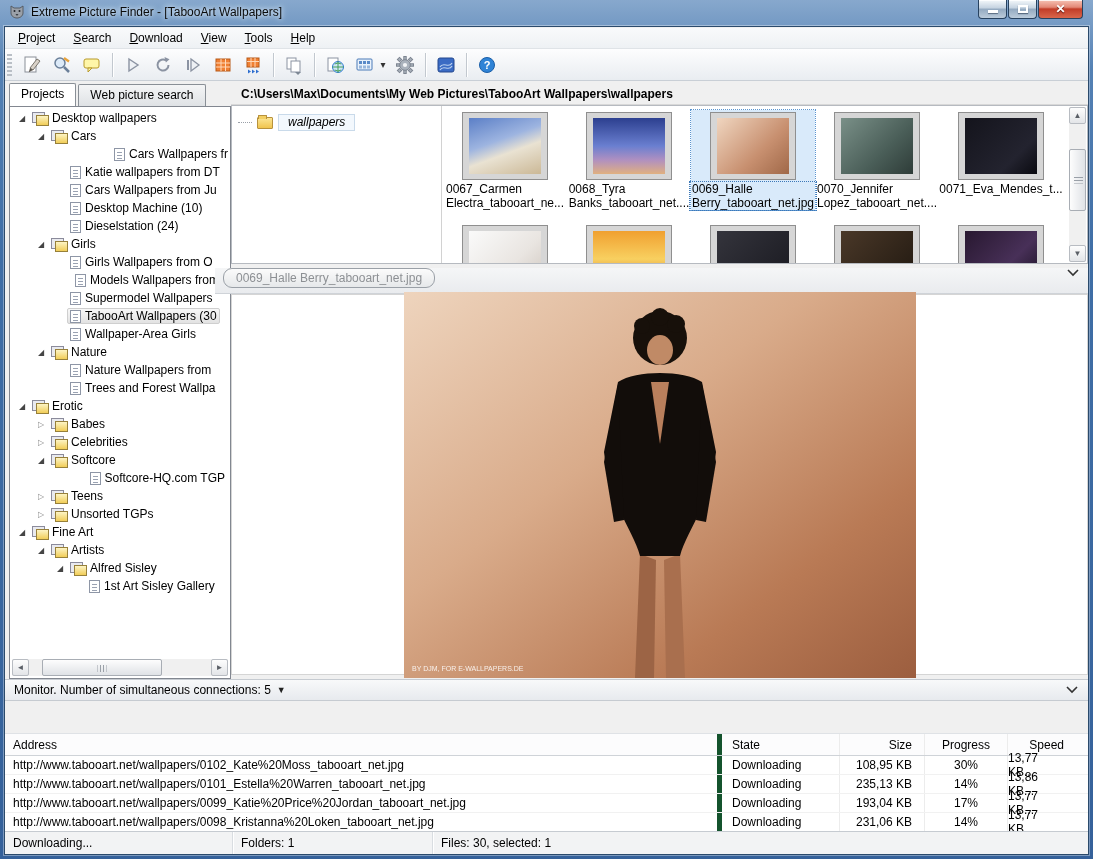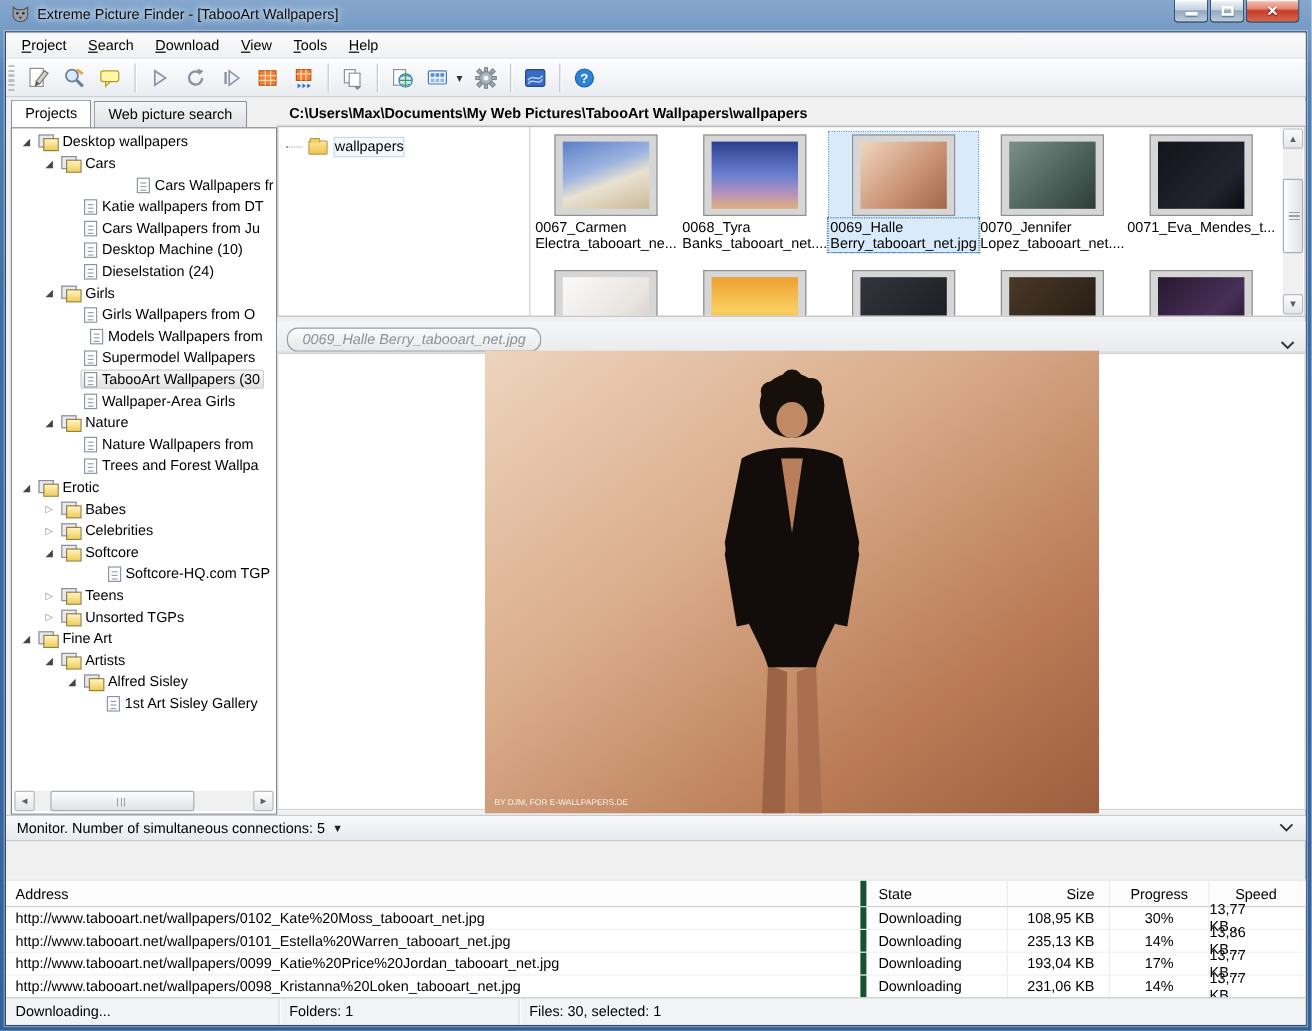--- a/index.html
+++ b/index.html
@@ -79,41 +79,41 @@
     background:#f0f0f0; display:flex; align-items:center; padding-left:10px;
     font-weight:bold; border-bottom:1px solid #d8d8d8; }
   .browser { position:absolute; left:226px; right:0; top:78px; height:159px;
     background:#fff; border:1px solid #b6bac0; }
   .folders { position:absolute; left:0; top:0; bottom:0; width:210px; border-right:1px solid #d2d2d2; }
   .folder-item { display:flex; align-items:center; gap:5px; margin:8px 0 0 6px; }
   .dotline { width:14px; border-top:1px dotted #9aa0a8; }
   .ico-folder { width:16px; height:12px; background:linear-gradient(#fbe594,#f0c44e); border:1px solid #b8923c; position:relative; border-radius:1px; }
   .ico-folder::before { content:""; position:absolute; left:0; top:-3px; width:7px; height:3px;
     background:#f3cf62; border:1px solid #b8923c; border-bottom:none; border-radius:1px 1px 0 0; }
-  .folder-label { border:1px solid #c9daea; background:#f3f8fd; padding:0 0 1px; }
+  .folder-label { border:1px solid #c9daea; background:#f3f8fd; padding:0 9px 1px;font-style:italic; }
   .thumbs { position:absolute; left:211px; right:19px; top:0; bottom:0; overflow:hidden; }
   .thumb-row { position:absolute; left:0; right:0; display:flex; }
   .thumb-row.r1 { top:4px; } .thumb-row.r2 { top:117px; }
   .thumb { width:124px; display:flex; flex-direction:column; align-items:center; padding-top:2px; }
   .thumb-frame { width:86px; height:68px; background:#d6d6d6; border:1px solid #8f8f8f; padding:5px 6px; }
   .thumb-img { width:100%; height:100%; }
   .thumb-caption { margin-top:2px; line-height:14px; white-space:nowrap; }
   .thumb.selected { background:#d9eafa; outline:1px dotted #5a94cf; }
   .thumb.selected .thumb-caption { outline:1px dotted #3c78b8; padding:0 2px; }
   .vscroll { position:absolute; right:1px; top:1px; bottom:1px; width:17px; background:#f0f0f0; }
   .vs-arrow { position:absolute; left:0; width:17px; height:17px; display:flex; align-items:center; justify-content:center;
     font-size:8px; color:#5a5f66; background:linear-gradient(#fdfdfd,#e3e5e8); border:1px solid #b8bcc2; border-radius:2px; }
   .vs-thumb { position:absolute; left:0; top:42px; width:17px; height:62px;
     background:linear-gradient(90deg,#fdfdfd,#dfe2e6); border:1px solid #a8adb4; border-radius:2px; }
   .vs-grip { position:absolute; top:50%; left:4px; width:9px; height:7px; transform:translateY(-50%);
     background:repeating-linear-gradient(180deg,#9aa0a8 0 1px,transparent 1px 3px); }
 
-  .preview-bar { position:absolute; left:226px; right:0; top:241px; height:26px;
+  .preview-bar { position:absolute; left:210px; right:0; top:241px; height:26px;
     background:linear-gradient(#f5f6f7,#e9ebee); border-bottom:1px solid #cfd3d8;
-    display:flex; align-items:flex-end; padding:0 8px;font-style:italic; }
+    display:flex; align-items:flex-start; padding:0 8px; }
   .preview-tab { border:1px solid #9aa0a7; border-radius:9px; padding:2px 12px;
     background:linear-gradient(#fbfbfb,#e6e8ea); color:#8d9094; white-space:nowrap; }
   .bar-chevron { margin-left:auto; }
 
   .preview { position:absolute; left:226px; right:0; top:267px; bottom:179px; background:#fff;
     border:1px solid #d5d5d5; display:flex; align-items:center; justify-content:center; }
 
   
   .monitor-bar { position:absolute; left:0; right:0; bottom:153px; height:22px;
     background:linear-gradient(#f8f9fa,#e7eaee); border-top:1px solid #c6cbd1; border-bottom:1px solid #c6cbd1;

